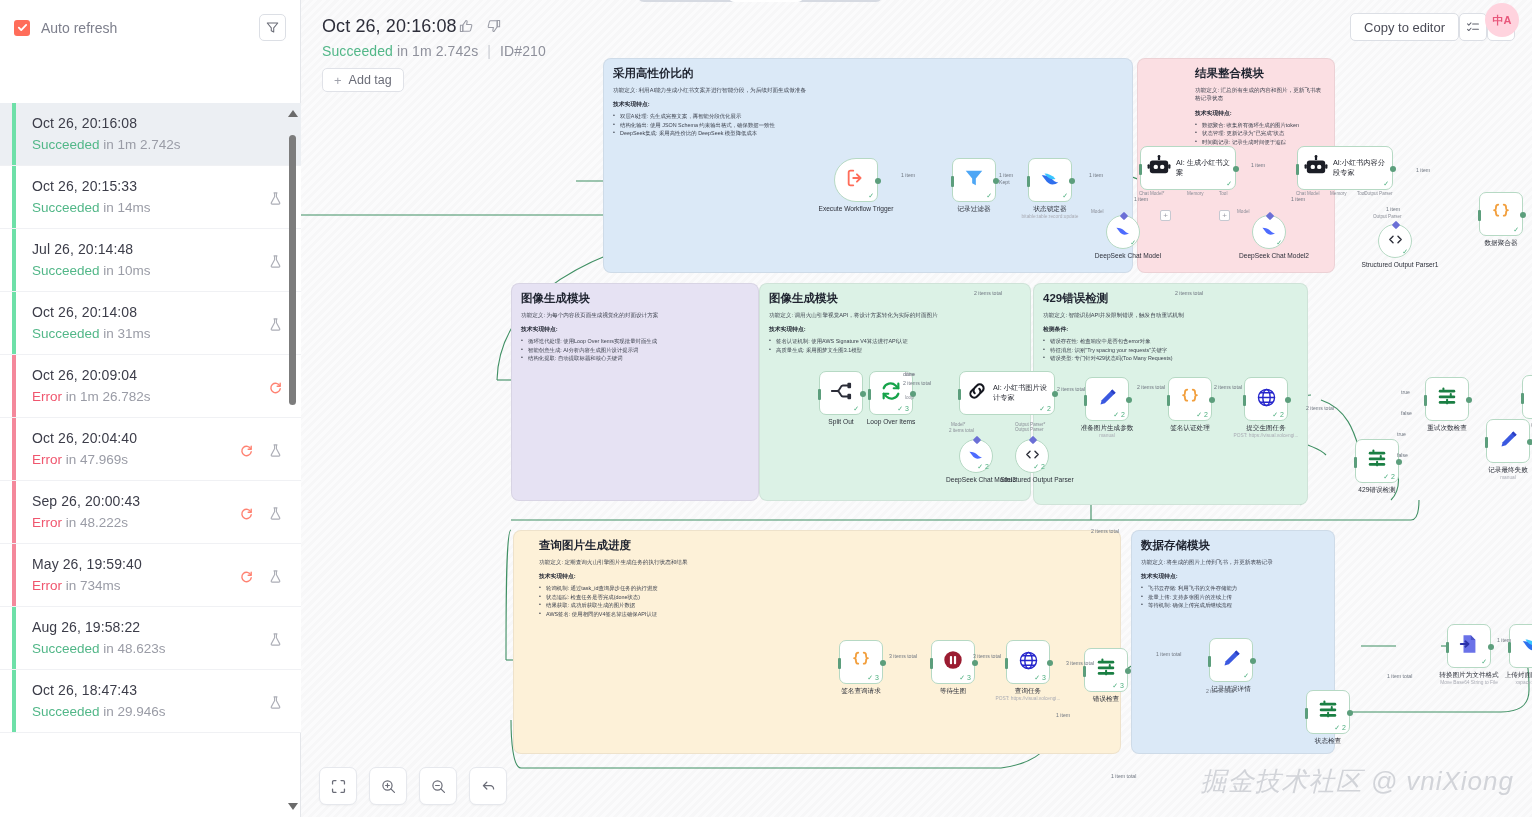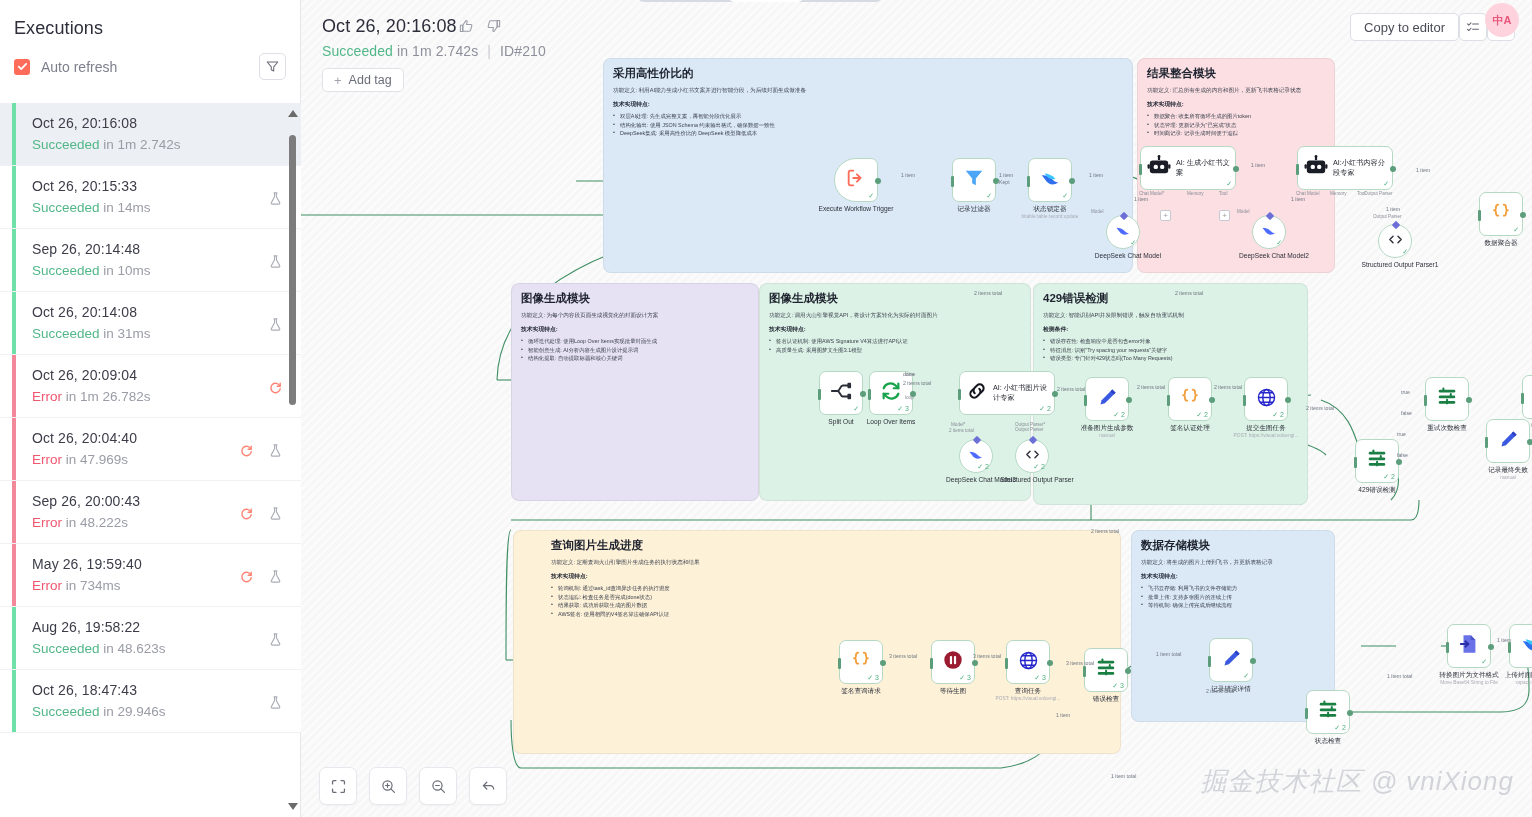--- a/index.html
+++ b/index.html
@@ -143,21 +143,20 @@
   .zbtn svg { width: 17px; height: 17px; stroke: #6a6c77; fill: none; }
   .watermark { position: absolute; right: 18px; bottom: 18px; font-size: 26px; color: #d2d4d9;
     letter-spacing: 1px; z-index: 25; font-style: italic; }
 </style>
 </head>
 <body>
 
 <div id="app">
 
   <div id="sidebar">
-    <div class="side-title">Executions</div>
 
     <div class="refresh-row">
       <div class="chk">
         <svg viewBox="0 0 12 12">
             <path d="M2 6.2 L4.6 8.8 L10 3.2" stroke="#fff" stroke-width="2" fill="none" stroke-linecap="round" stroke-linejoin="round"></path>
           </svg>
       </div>
       <div class="refresh-lbl">Auto refresh</div>
       <div class="filter-btn">
         <svg viewBox="0 0 16 16">
@@ -183,21 +182,21 @@
           </div>
           <div class="exec-icons">
             <span class="ic flask"><svg viewBox="0 0 16 16" fill="none" stroke-width="1.2" stroke-linecap="round" stroke-linejoin="round">
                 <path d="M6.4 2h3.2M7 2v4.2L3.6 12.4c-.5.8 0 1.6.9 1.6h7c.9 0 1.4-.8.9-1.6L9 6.2V2"></path>
               </svg></span>
           </div>
         </div>
         <div class="exec-item">
           <div class="exec-bar ok"></div>
           <div class="exec-txt">
-            <div class="exec-time">Sep 26, 20:14:48</div>
+            <div class="exec-time">Jul 26, 20:14:48</div>
             <div class="exec-status"><span class="ok">Succeeded</span> in 10ms</div>
           </div>
           <div class="exec-icons">
             <span class="ic flask"><svg viewBox="0 0 16 16" fill="none" stroke-width="1.2" stroke-linecap="round" stroke-linejoin="round">
                 <path d="M6.4 2h3.2M7 2v4.2L3.6 12.4c-.5.8 0 1.6.9 1.6h7c.9 0 1.4-.8.9-1.6L9 6.2V2"></path>
               </svg></span>
           </div>
         </div>
         <div class="exec-item">
           <div class="exec-bar ok"></div>
@@ -387,21 +386,21 @@
             <div class="m-desc" style="margin-top:5px">功能定义: 利用AI能力生成小红书文案并进行智能分段，为后续封面生成做准备</div>
             <div class="m-sub" style="margin-top:6px">技术实现特点:</div>
             <ul style="margin-top:3px">
               <li class="m-li">双层AI处理: 先生成完整文案，再智能分段优化展示</li>
               <li class="m-li">结构化输出: 使用 JSON Schema 约束输出格式，确保数据一致性</li>
               <li class="m-li">DeepSeek集成: 采用高性价比的 DeepSeek 模型降低成本</li>
             </ul>
           </div>
         </div>
         <div class="module" style="left: 836px; top: 58px; width: 198px; height: 215px; background: rgb(251, 223, 227);">
-          <div style="padding:7px 9px 0 9px;">
+          <div style="padding:7px 9px 0 9px;margin-left:48px;">
             <div class="m-title">结果整合模块</div>
             <div class="m-desc" style="margin-top:5px">功能定义: 汇总所有生成的内容和图片，更新飞书表格记录状态</div>
             <div class="m-sub" style="margin-top:6px">技术实现特点:</div>
             <ul style="margin-top:3px">
               <li class="m-li">数据聚合: 收集所有循环生成的图片token</li>
               <li class="m-li">状态管理: 更新记录为"已完成"状态</li>
               <li class="m-li">时间戳记录: 记录生成时间便于追踪</li>
             </ul>
           </div>
         </div>
@@ -434,33 +433,33 @@
             <div class="m-desc" style="margin-top:5px">功能定义: 智能识别API并发限制错误，触发自动重试机制</div>
             <div class="m-sub" style="margin-top:6px">检测条件:</div>
             <ul style="margin-top:3px">
               <li class="m-li">错误存在性: 检查响应中是否包含error对象</li>
               <li class="m-li">特征消息: 识别"Try spacing your requests"关键字</li>
               <li class="m-li">错误类型: 专门针对429状态码(Too Many Requests)</li>
             </ul>
           </div>
         </div>
         <div class="module" style="left: 212px; top: 530px; width: 608px; height: 224px; background: rgb(253, 241, 216);">
-          <div style="padding:7px 9px 0 25px;margin-left:12px;">
+          <div style="padding:7px 9px 0 25px;">
             <div class="m-title">查询图片生成进度</div>
             <div class="m-desc" style="margin-top:5px">功能定义: 定期查询火山引擎图片生成任务的执行状态和结果</div>
             <div class="m-sub" style="margin-top:6px">技术实现特点:</div>
             <ul style="margin-top:3px">
               <li class="m-li">轮询机制: 通过task_id查询异步任务的执行进度</li>
               <li class="m-li">状态追踪: 检查任务是否完成(done状态)</li>
               <li class="m-li">结果获取: 成功后获取生成的图片数据</li>
               <li class="m-li">AWS签名: 使用相同的V4签名算法确保API认证</li>
             </ul>
           </div>
         </div>
-        <div class="module" style="left: 830px; top: 530px; width: 204px; height: 192px; background: rgb(219, 233, 247);">
+        <div class="module" style="left: 830px; top: 530px; width: 204px; height: 224px; background: rgb(219, 233, 247);">
           <div style="padding:7px 9px 0 9px;">
             <div class="m-title">数据存储模块</div>
             <div class="m-desc" style="margin-top:5px">功能定义: 将生成的图片上传到飞书，并更新表格记录</div>
             <div class="m-sub" style="margin-top:6px">技术实现特点:</div>
             <ul style="margin-top:3px">
               <li class="m-li">飞书云存储: 利用飞书的文件存储能力</li>
               <li class="m-li">批量上传: 支持多张图片的连续上传</li>
               <li class="m-li">等待机制: 确保上传完成后继续流程</li>
             </ul>
           </div>

